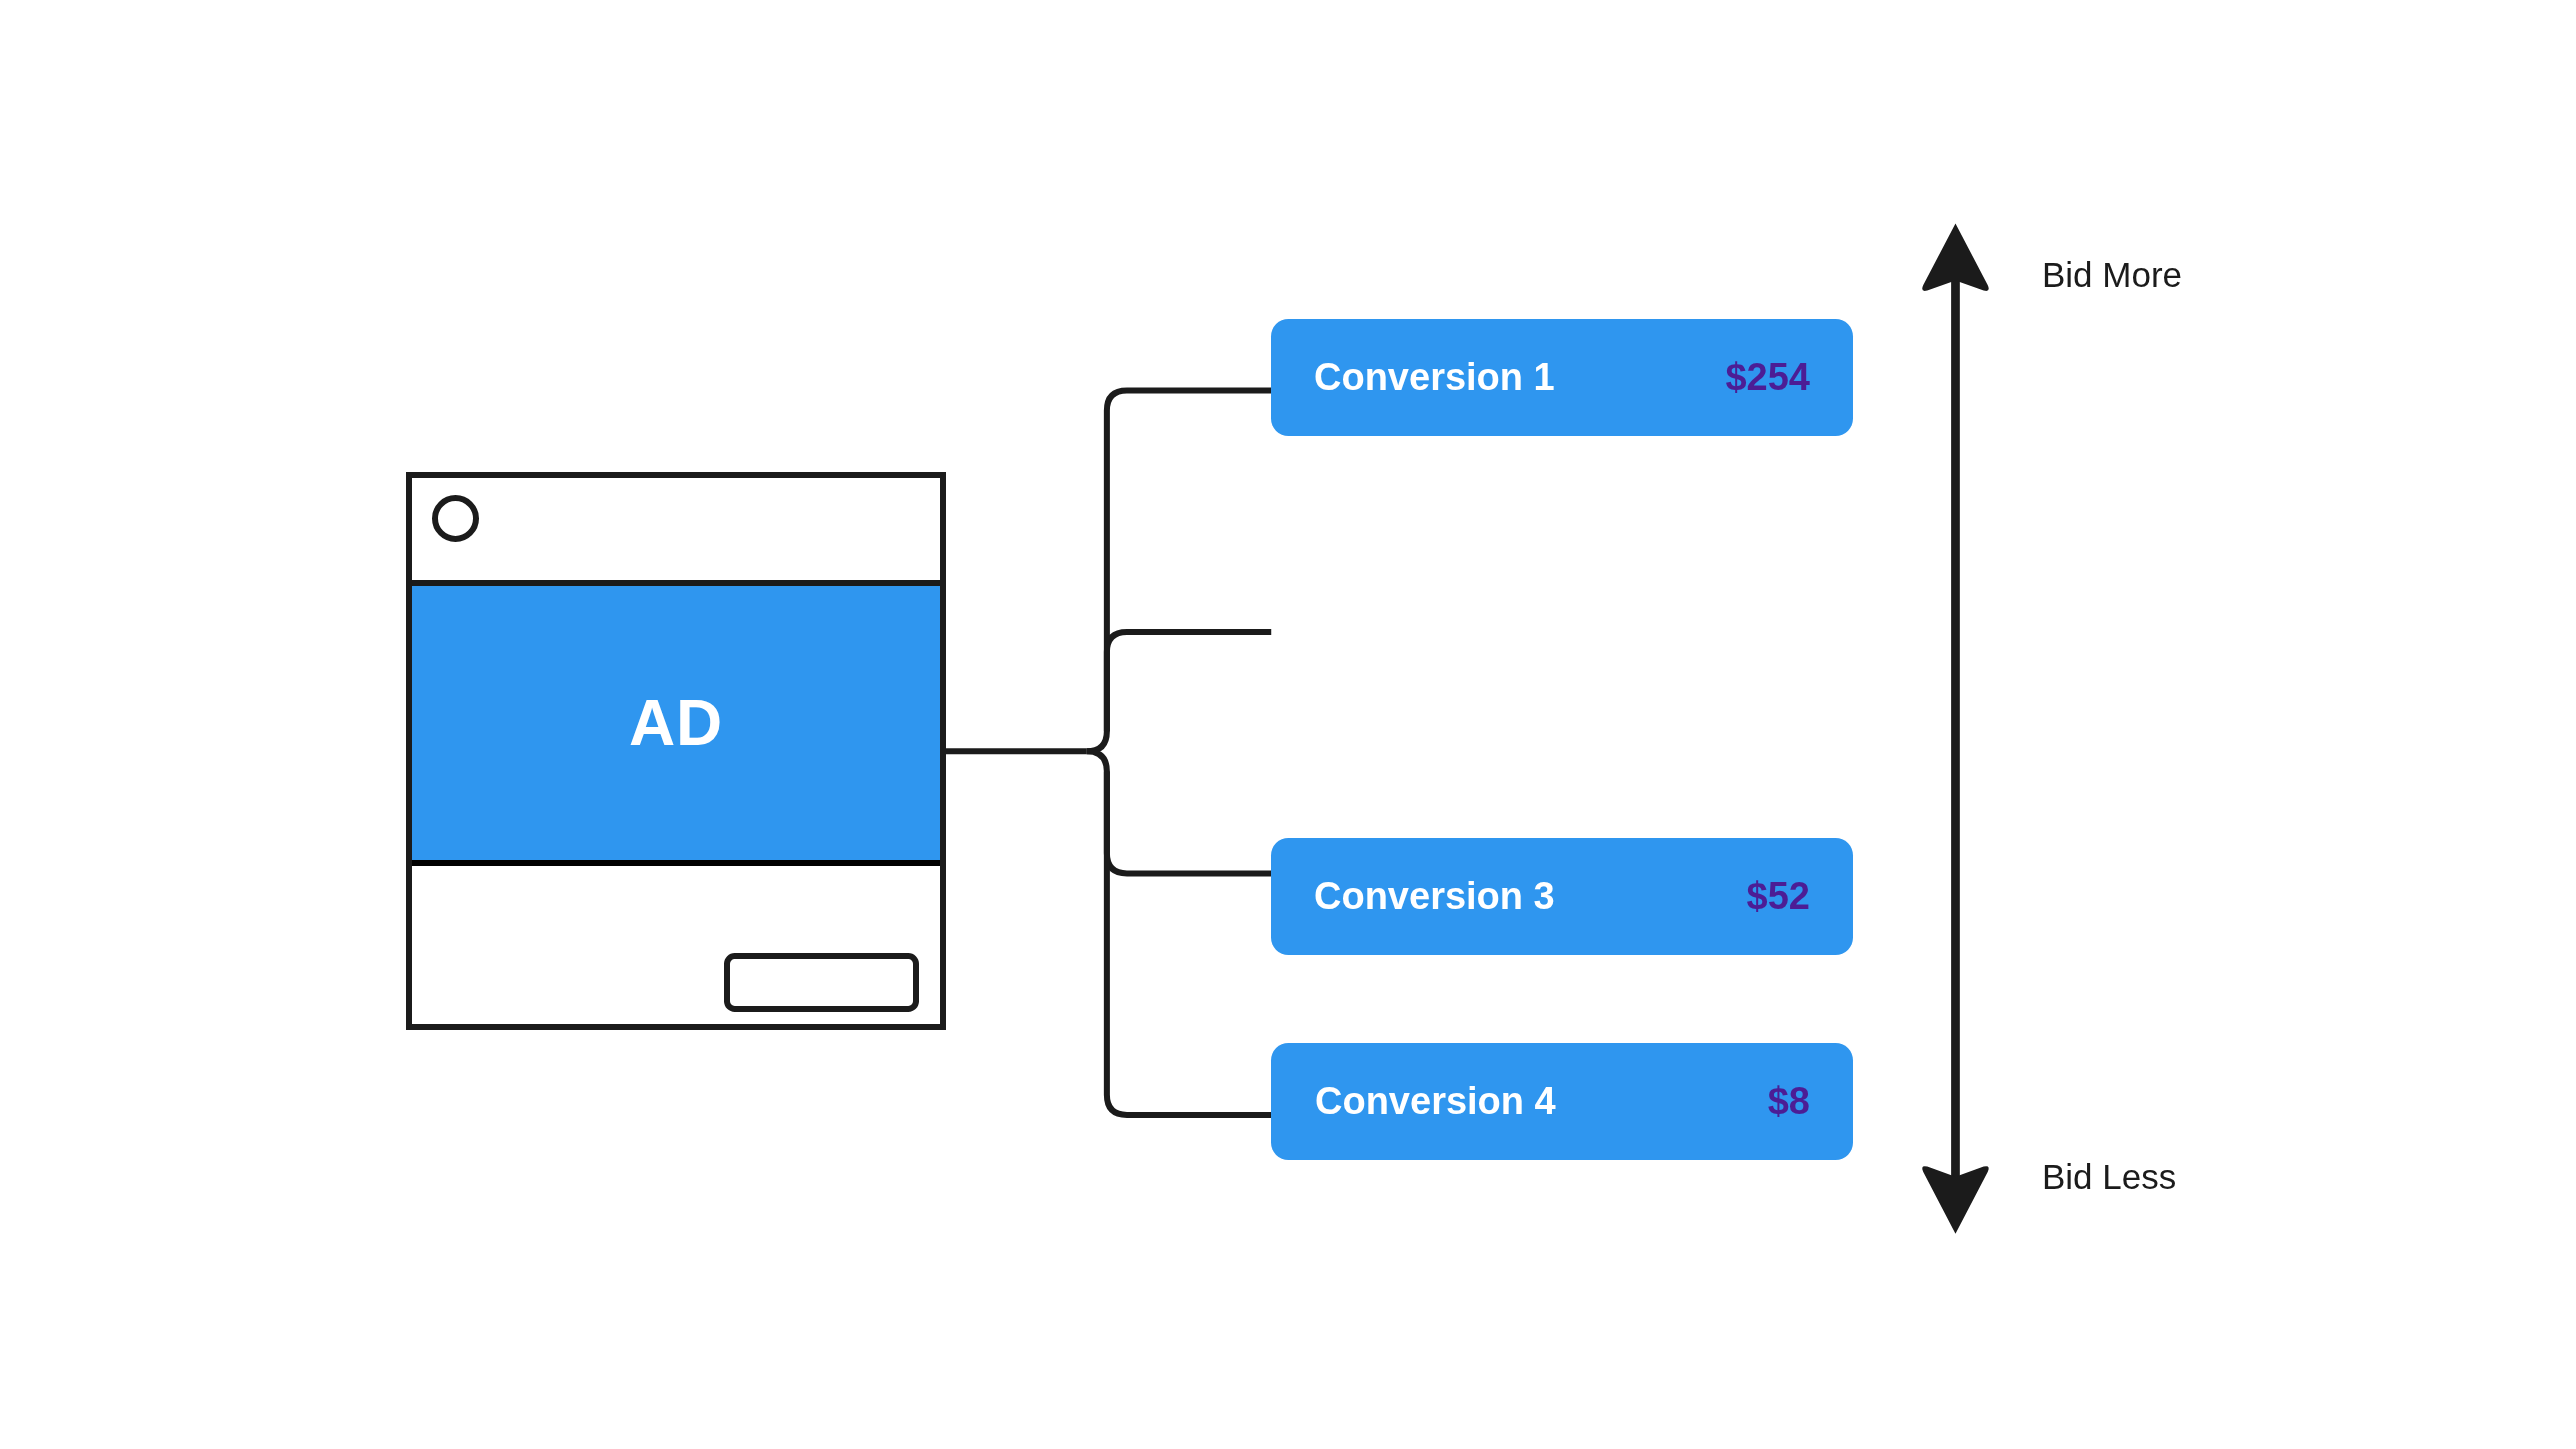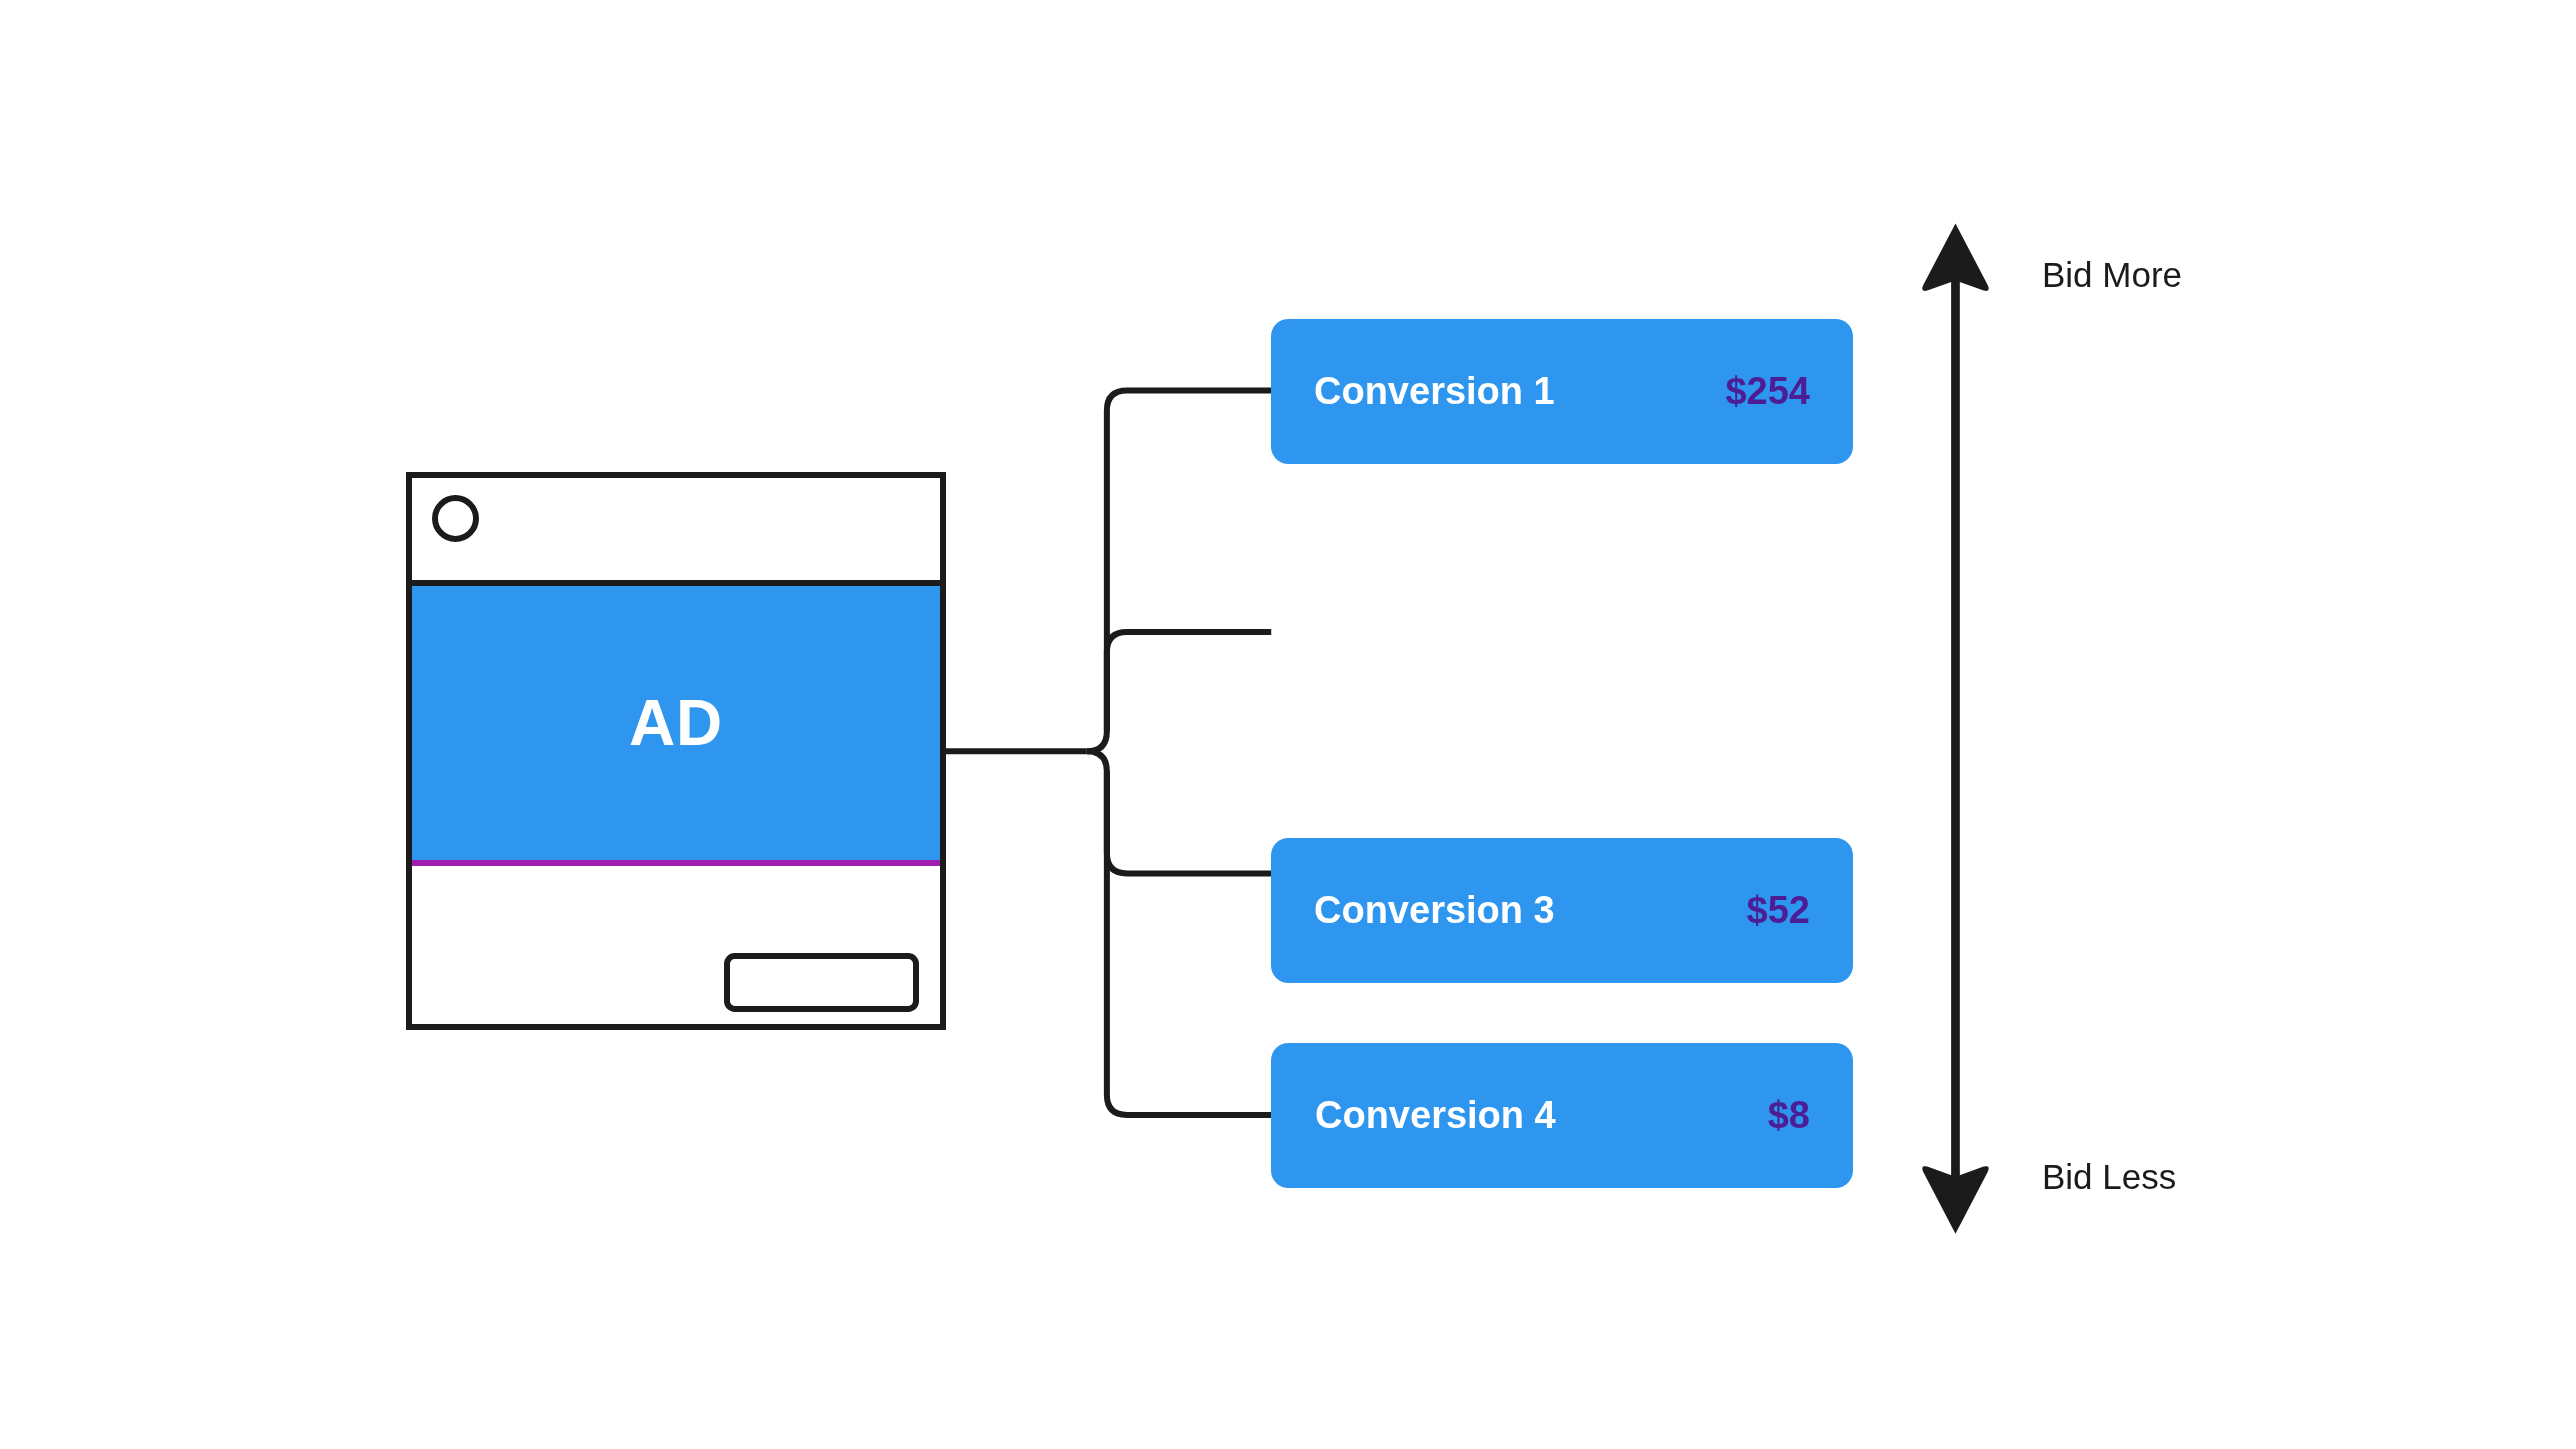--- a/index.html
+++ b/index.html
@@ -58,21 +58,21 @@
     border-radius: 50%;
     box-sizing: content-box;
   }
   #ad-banner {
     flex: 0 0 auto;
     height: 274px;
     background: #2f96ef;
     display: flex;
     align-items: center;
     justify-content: center;
-    border-bottom: 6px solid #a21caf;
+    border-bottom: 6px solid #000000;
   }
   #ad-banner-label {
     color: #ffffff;
     font-size: 64px;
     font-weight: bold;
     letter-spacing: 0.7px;
     line-height: 1;
     font-family: "Liberation Sans", sans-serif;
   }
   #ad-card-footer {
@@ -89,21 +89,21 @@
     border: 6px solid #1b1b1b;
     border-radius: 10.7px;
     background: #ffffff;
   }
 
   
   .conversion-card {
     position: absolute;
     left: 1271px;
     width: 582px;
-    height: 145px;
+    height: 117px;
     background: #2f96ef;
     border-radius: 17.4px;
     display: flex;
     align-items: center;
     box-sizing: border-box;
     padding: 0 43px;
   }
   .conversion-card .conv-label {
     color: #ffffff;
     font-size: 38px;

